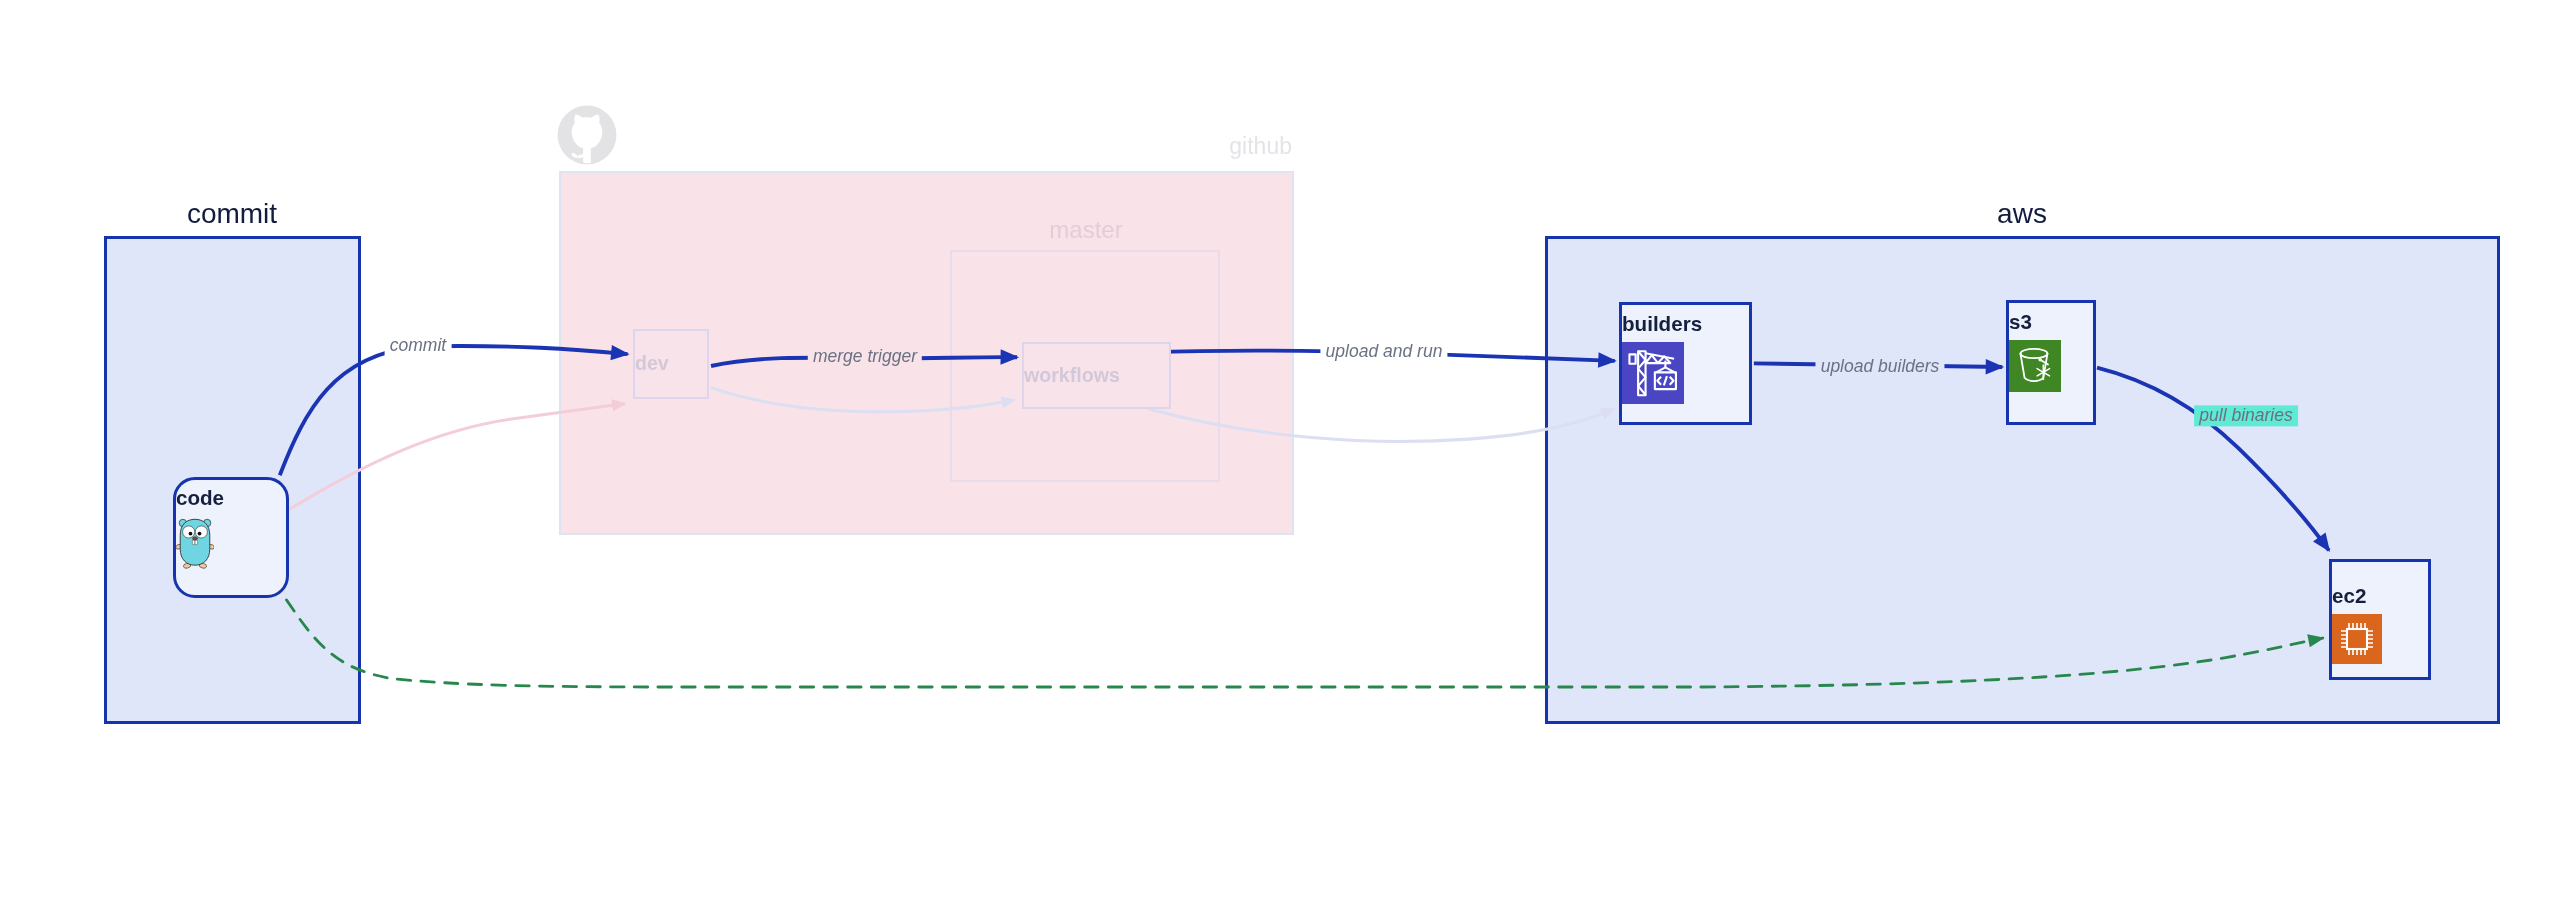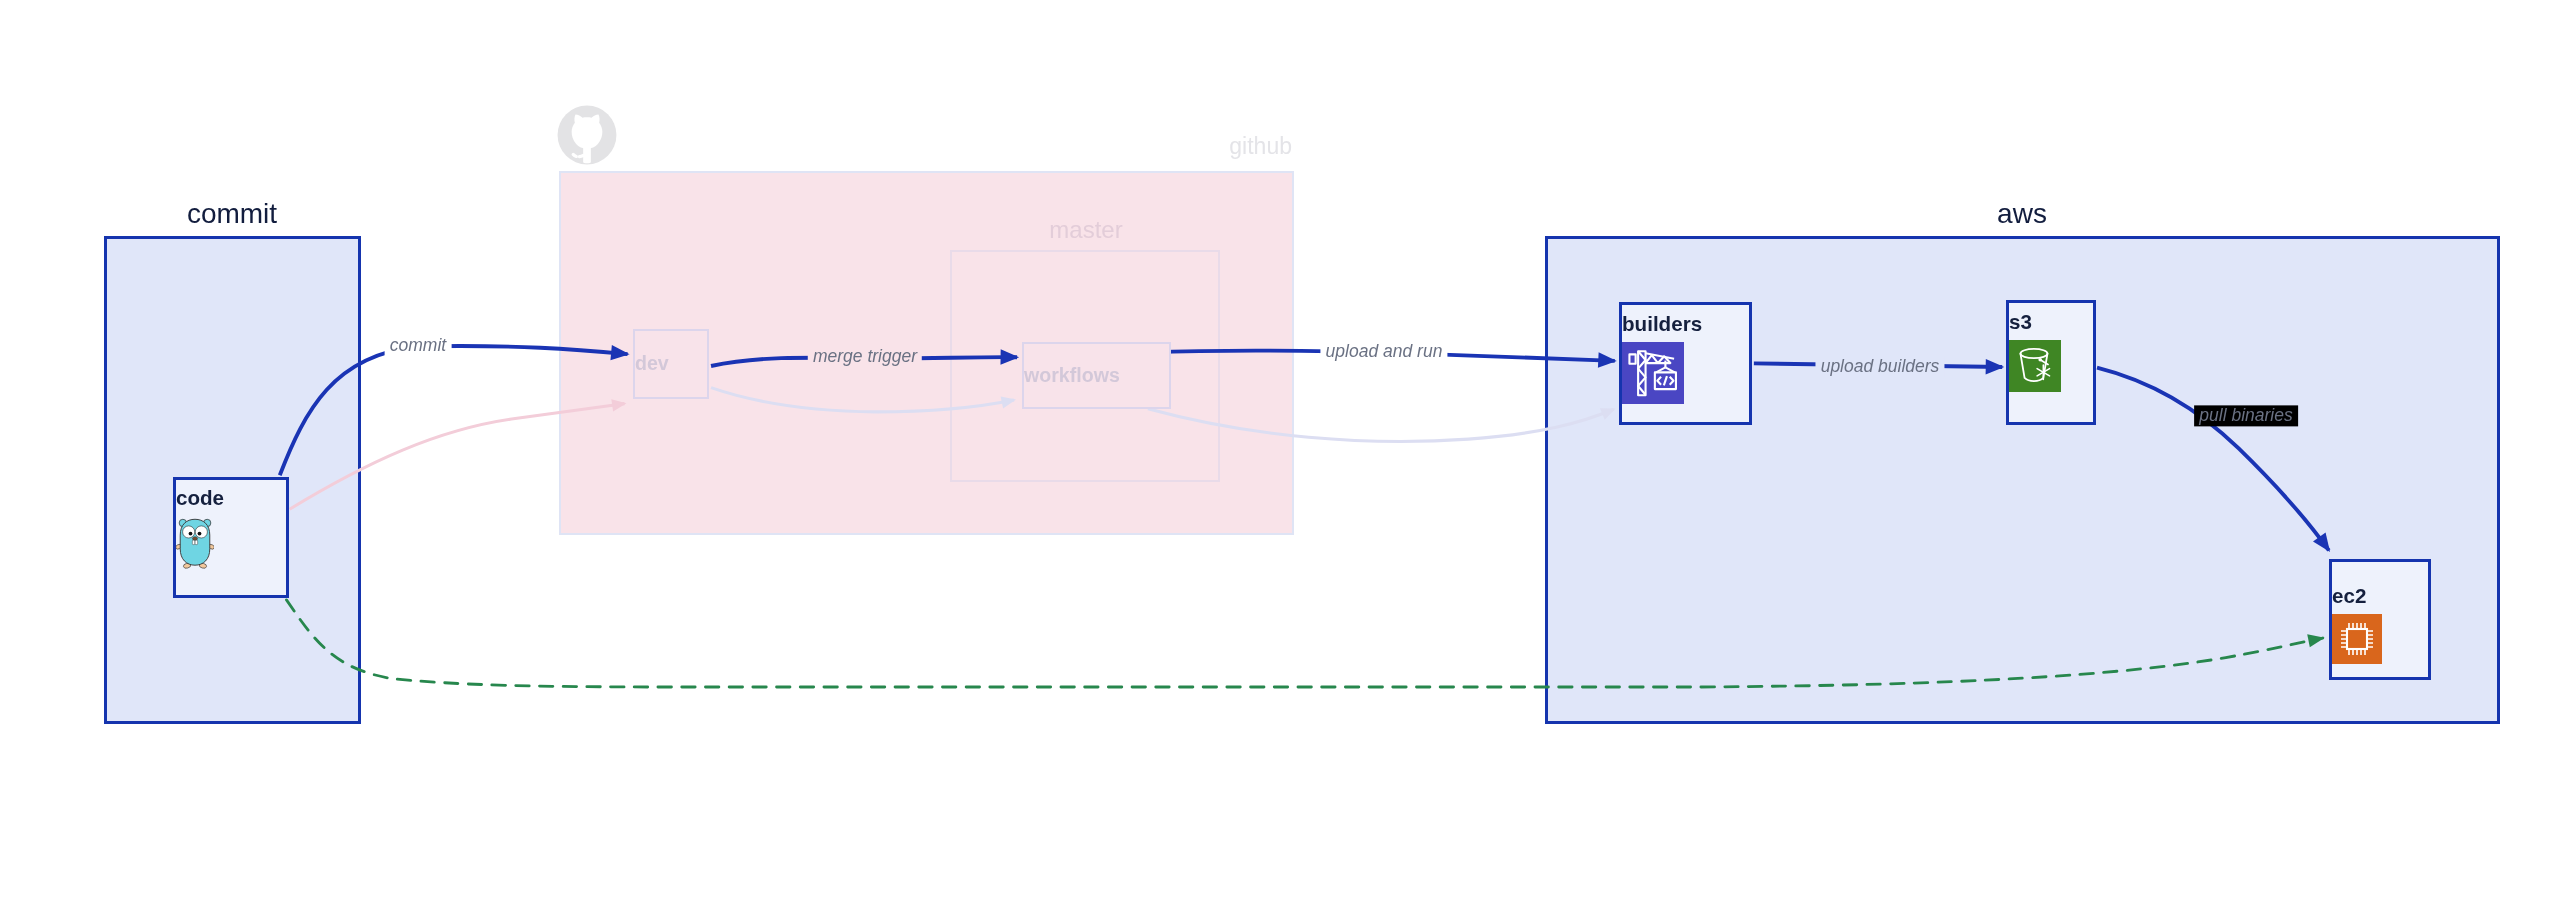--- a/index.html
+++ b/index.html
@@ -21,40 +21,40 @@
 
   .github-logo{position:absolute;left:555px;top:103px;width:64px;height:64px;}
 
   
   .node{position:absolute;box-sizing:border-box;display:flex;flex-direction:column;align-items:flex-start;}
   .node-solid{background:#eef2fc;border:3.1px solid #1534ae;}
   .node-faded{background:#f8e3ea;border:2.6px solid #dcd5ec;justify-content:center;}
   .node-label{font-weight:bold;font-size:20.6px;color:#15203e;line-height:1;}
   .node-faded .node-label{color:#d3c8d9;font-size:19.6px;}
 
-  .node-code{left:173px;top:477px;width:116px;height:121px;padding-top:8.2px;}
+  .node-code{left:173px;top:477px;width:116px;height:121px;padding-top:8.2px;border-radius:22px;}
   .node-dev{left:633px;top:329px;width:76px;height:70px;}
   .node-workflows{left:1022px;top:342px;width:149px;height:67px;}
   .node-builders{left:1619px;top:302px;width:133px;height:123px;padding-top:9.3px;}
   .node-s3{left:2006px;top:300px;width:90px;height:125px;padding-top:9px;}
   .node-ec2{left:2329px;top:559px;width:102px;height:121px;padding-top:24px;}
 
   .node-icon{display:block;margin-top:7.2px;}
 
   
   #edges{position:absolute;left:0;top:0;width:2604px;height:902px;}
 
   
   .edge-label{position:absolute;transform:translate(-50%,-50%);font-style:italic;font-size:17.5px;
               color:#6a7183;padding:1px 5.2px;white-space:nowrap;line-height:1.1;}
   .el-commit{left:418px;top:346px;background:#ffffff;}
   .el-merge{left:865px;top:357px;background:#f9e3e9;}
   .el-uploadrun{left:1384px;top:352px;background:#ffffff;}
   .el-uploadbin{left:1880px;top:367px;background:#e0e6f9;}
-  .el-pullbin{left:2246px;top:416px;background:#000000;}
+  .el-pullbin{left:2246px;top:416px;background:#5eead4;}
 
   
   .diagram-title{position:absolute;left:1302px;top:762px;transform:translateX(-50%);
                  font-size:47px;letter-spacing:-1px;color:#1b2440;line-height:1;
                  border-bottom:4.6px solid #1b2440;padding:0 3.1px 6.2px 3.1px;white-space:nowrap;}
 </style>
 </head>
 <body>
 
 <div id="canvas">

